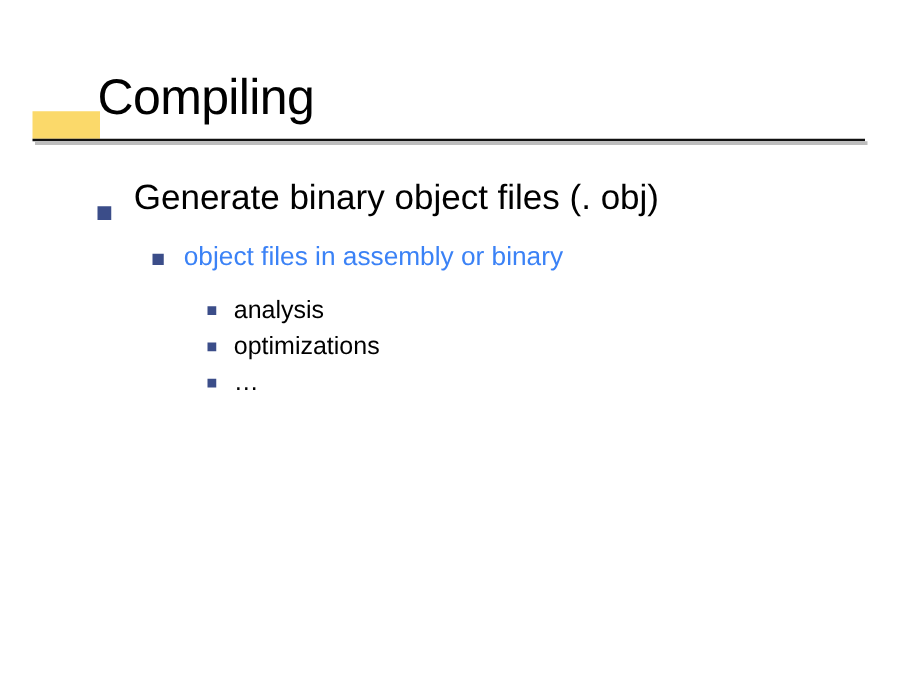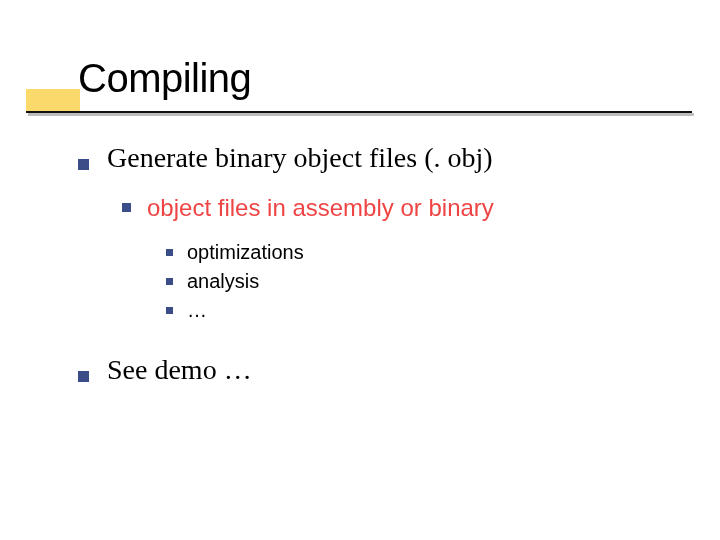--- a/index.html
+++ b/index.html
@@ -44,23 +44,22 @@
     background: #bdbdbd;
   }
   .content {
     position: absolute;
     left: 78px;
     top: 140px;
     right: 30px;
   }
   .row {
     display: flex;
-    align-items: center;
+    align-items: flex-end;
     margin-bottom: 4px;
-    font-family: Liberation Serif, serif;
   }
   .bullet-lg {
     width: 11px;
     height: 11px;
     background: #3b4d89;
     flex-shrink: 0;
     margin-top: 13px;
     margin-right: 18px;
   }
   .text-lg {
@@ -79,22 +78,22 @@
   }
   .bullet-md {
     width: 9px;
     height: 9px;
     background: #3b4d89;
     flex-shrink: 0;
     margin-top: 11px;
     margin-right: 16px;
   }
   .text-md {
-    font-size: 24px;
-    color: #ef4444;
+    font-size: 21px;
+    color: #3b82f6;
     line-height: 1.35;
   }
   .level3 {
     margin-left: 44px;
     margin-top: 14px;
   }
   .row3 {
     display: flex;
     align-items: flex-start;
     margin-bottom: 2px;
@@ -131,31 +130,27 @@
 
   <div class="level2">
     <div class="row2">
       <div class="bullet-md"></div>
       <div class="text-md">object files in assembly or binary</div>
     </div>
 
     <div class="level3">
       <div class="row3">
         <div class="bullet-sm"></div>
-        <div class="text-sm">optimizations</div>
+        <div class="text-sm">analysis</div>
       </div>
       <div class="row3">
         <div class="bullet-sm"></div>
-        <div class="text-sm">analysis</div>
+        <div class="text-sm">optimizations</div>
       </div>
       <div class="row3">
         <div class="bullet-sm"></div>
         <div class="text-sm">…</div>
       </div>
     </div>
   </div>
 
-  <div class="row gap-top">
-    <div class="bullet-lg"></div>
-    <div class="text-lg">See demo …</div>
-  </div>
 
 </div>
 
 </body></html>

